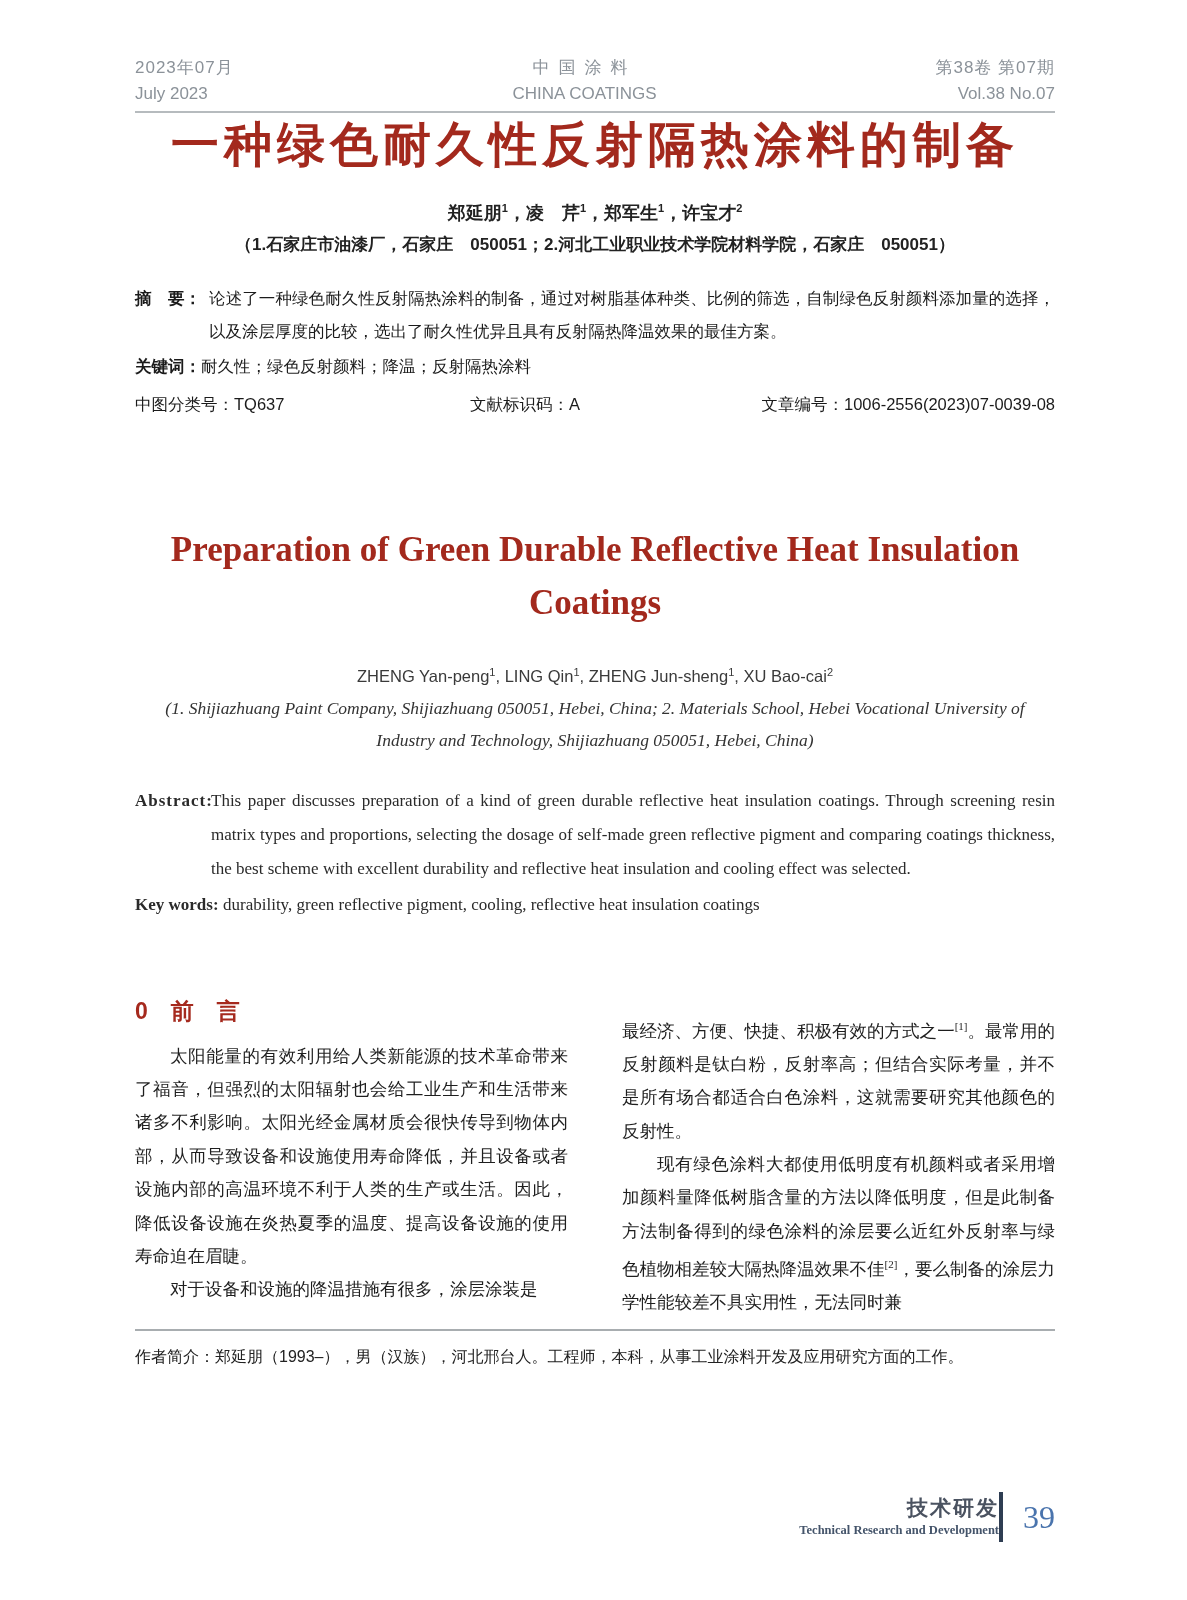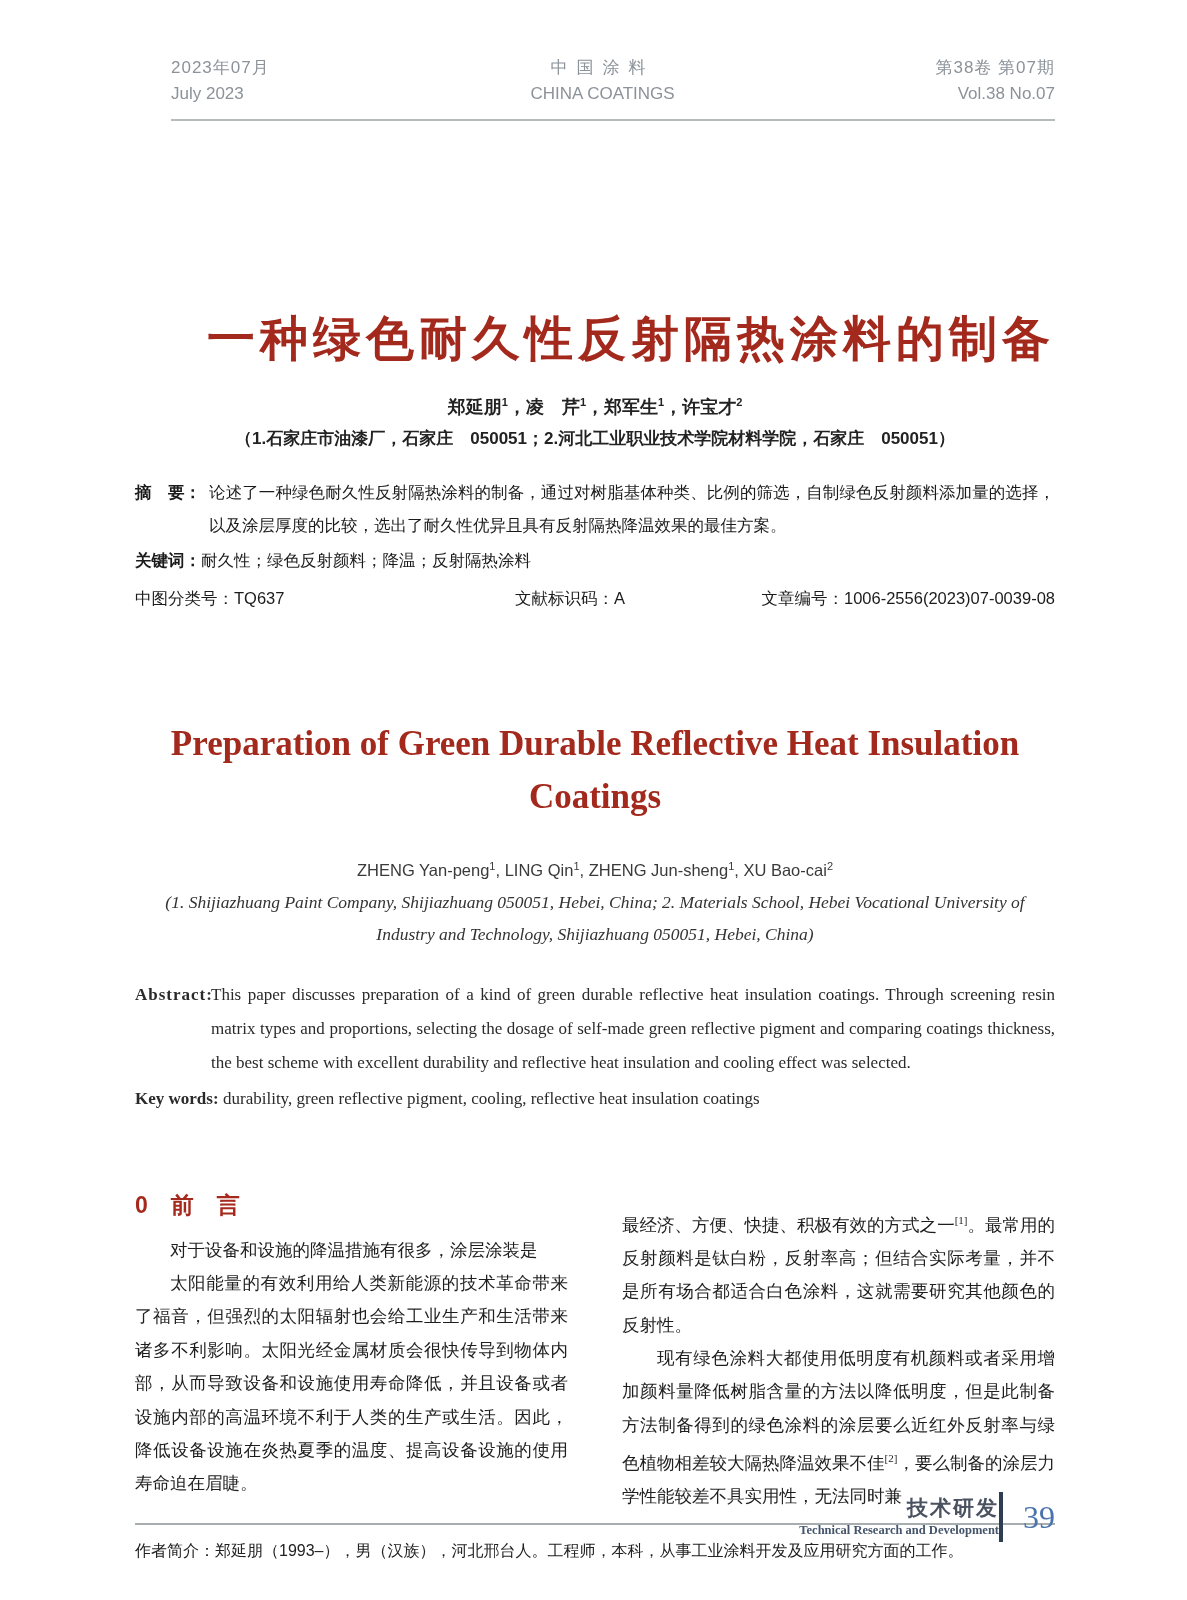--- a/index.html
+++ b/index.html
@@ -10,30 +10,30 @@
     overflow: hidden;
     font-family: "Liberation Sans", sans-serif;
     color: #1b1b1b;
   }
   .page { padding: 55px 132px 0 135px; }
 
   
   .jheader {
     display: flex; justify-content: space-between; align-items: flex-start;
     color: #8b9299; font-size: 17px; line-height: 26px;
-    border-bottom: 2px solid #b6bbbe; padding-bottom: 12px; margin-left: 36px;
+    border-bottom: 2px solid #b6bbbe; padding-bottom: 4px;
   }
   .jheader .col-c { text-align: center; }
   .jheader .col-r { text-align: right; }
   .jheader .cn { letter-spacing: 1px; }
   .jheader .col-c .cn { letter-spacing: 9px; }
 
   
   .title-cn {
-    margin-top: 186px; text-align: right;
+    text-align: center;
     font-size: 48px; font-weight: bold; letter-spacing: 5px;
     color: #a3291d;
   }
   .authors-cn {
     margin-top: 24px; text-align: center;
     font-size: 18px; font-weight: 600; color: #222;
   }
   .affil-cn {
     margin-top: 8px; text-align: center;
     font-size: 17px; font-weight: 600; color: #222;
@@ -42,21 +42,21 @@
 
   
   .abs-cn {
     margin-top: 26px; font-size: 16.5px; line-height: 33px;
     text-align: justify; padding-left: 74px;
   }
   .abs-cn .lbl { display: inline-block; width: 74px; margin-left: -74px; font-weight: bold; }
   .kw-cn { margin-top: 2px; font-size: 16.5px; line-height: 33px; }
   .kw-cn .lbl { font-weight: bold; }
   .cls-row {
-    margin-top: 6px; display: flex; font-size: 16.5px; line-height: 30px; gap: 45px;
+    margin-top: 6px; display: flex; font-size: 16.5px; line-height: 30px;
   }
   .cls-row .c1 { width: 335px; }
   .cls-row .c2 { flex: 1; }
   .cls-row .c3 { text-align: right; }
   .doi-line {
     margin-top: 8px; font-family: "Liberation Serif", serif;
     font-size: 17px; line-height: 28px;
   }
 
   
@@ -172,22 +172,22 @@
   <div class="abs-en">
     <span class="lbl">Abstract:</span><span>This paper discusses preparation of a kind of green durable reflective heat insulation coatings. Through screening resin matrix types and proportions, selecting the dosage of self-made green reflective pigment and comparing coatings thickness, the best scheme with excellent durability and reflective heat insulation and cooling effect was selected.</span>
   </div>
   <div class="kw-en">
     <span class="lbl">Key words:</span><span>durability, green reflective pigment, cooling, reflective heat insulation coatings</span>
   </div>
 
   <div class="columns bodytext">
     <div class="colL">
       <div class="sec-heading">0　前　言</div>
+      <p>太阳能量的有效利用给人类新能源的技术革命带来了福音，但强烈的太阳辐射也会给工业生产和生活带来诸多不利影响。太阳光经金属材质会很快传导到物体内部，从而导致设备和设施使用寿命降低，并且设备或者设施内部的高温环境不利于人类的生产或生活。因此，降低设备设施在炎热夏季的温度、提高设备设施的使用寿命迫在眉睫。</p>
       <p>对于设备和设施的降温措施有很多，涂层涂装是</p>
-      <p>太阳能量的有效利用给人类新能源的技术革命带来了福音，但强烈的太阳辐射也会给工业生产和生活带来诸多不利影响。太阳光经金属材质会很快传导到物体内部，从而导致设备和设施使用寿命降低，并且设备或者设施内部的高温环境不利于人类的生产或生活。因此，降低设备设施在炎热夏季的温度、提高设备设施的使用寿命迫在眉睫。</p>
     </div>
     <div class="colR">
       <p class="cont"><span>最经济、方便、快捷、积极有效的方式之一</span><span class="ref">[1]</span><span>。最常用的反射颜料是钛白粉，反射率高；但结合实际考量，并不是所有场合都适合白色涂料，这就需要研究其他颜色的反射性。</span></p>
       <p><span>现有绿色涂料大都使用低明度有机颜料或者采用增加颜料量降低树脂含量的方法以降低明度，但是此制备方法制备得到的绿色涂料的涂层要么近红外反射率与绿色植物相差较大隔热降温效果不佳</span><span class="ref">[2]</span><span>，要么制备的涂层力学性能较差不具实用性，无法同时兼</span></p>
     </div>
   </div>
 
   <div class="footnote">
     <div>作者简介：郑延朋（1993–），男（汉族），河北邢台人。工程师，本科，从事工业涂料开发及应用研究方面的工作。</div>
   </div>

